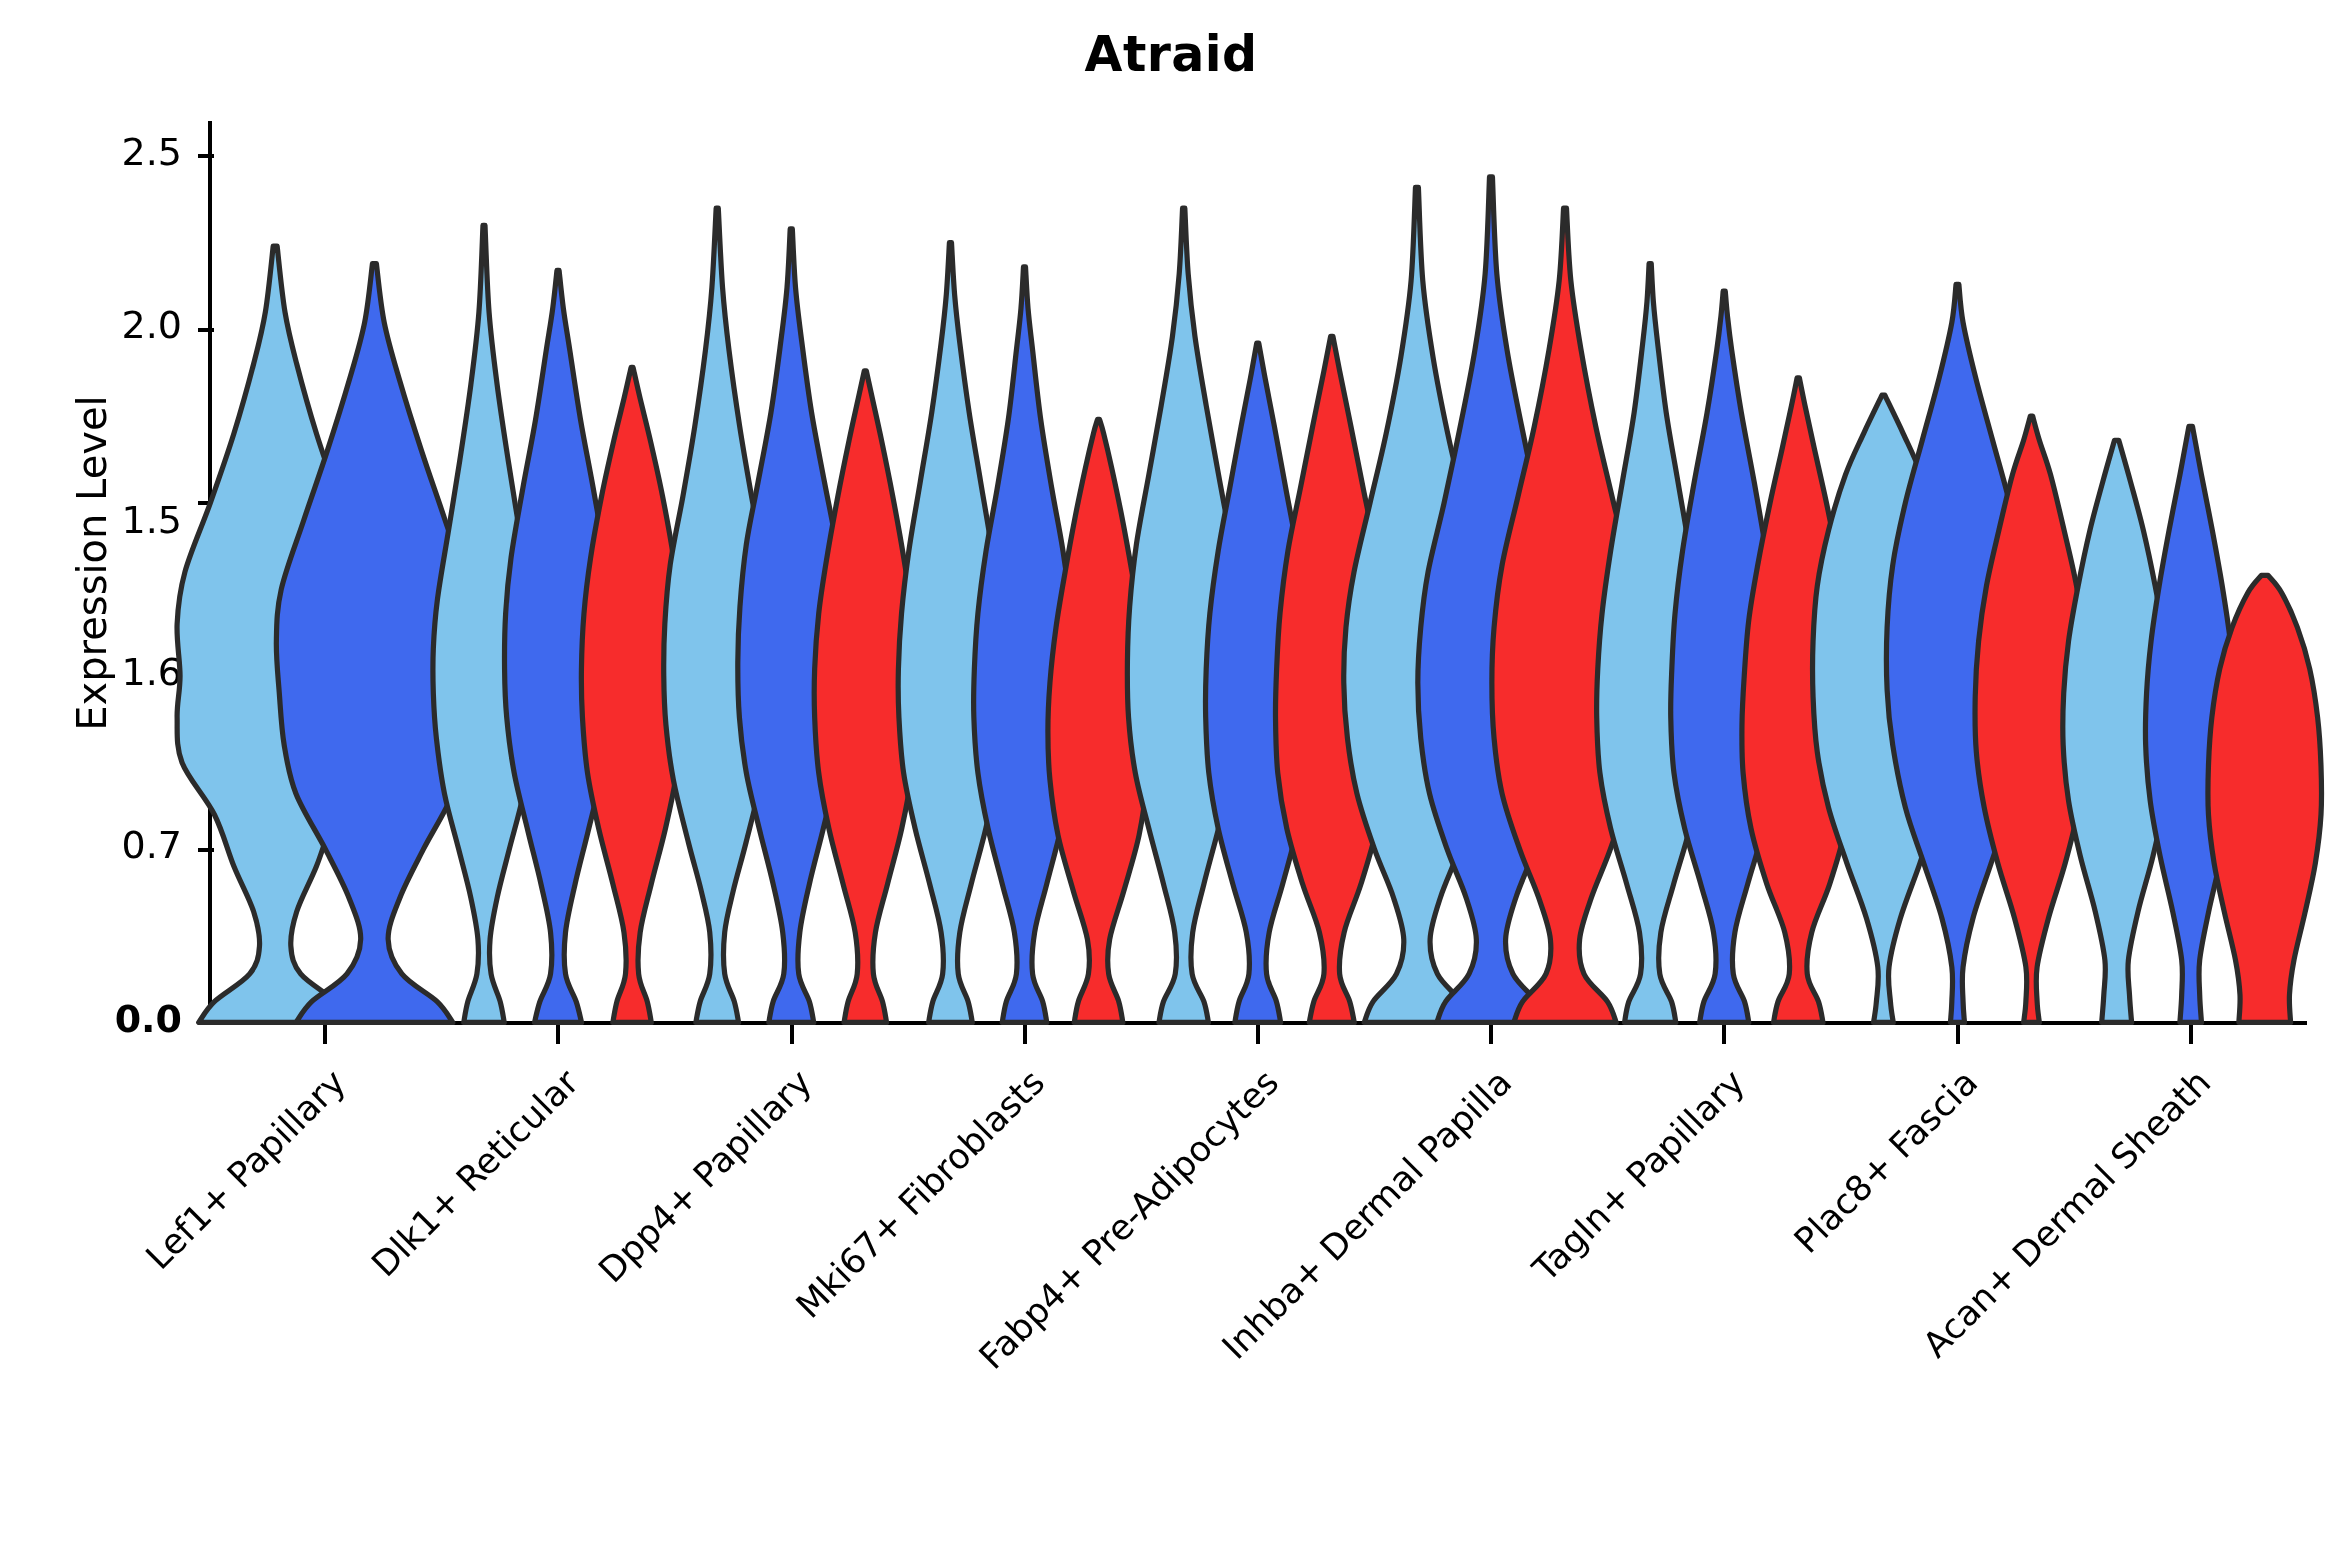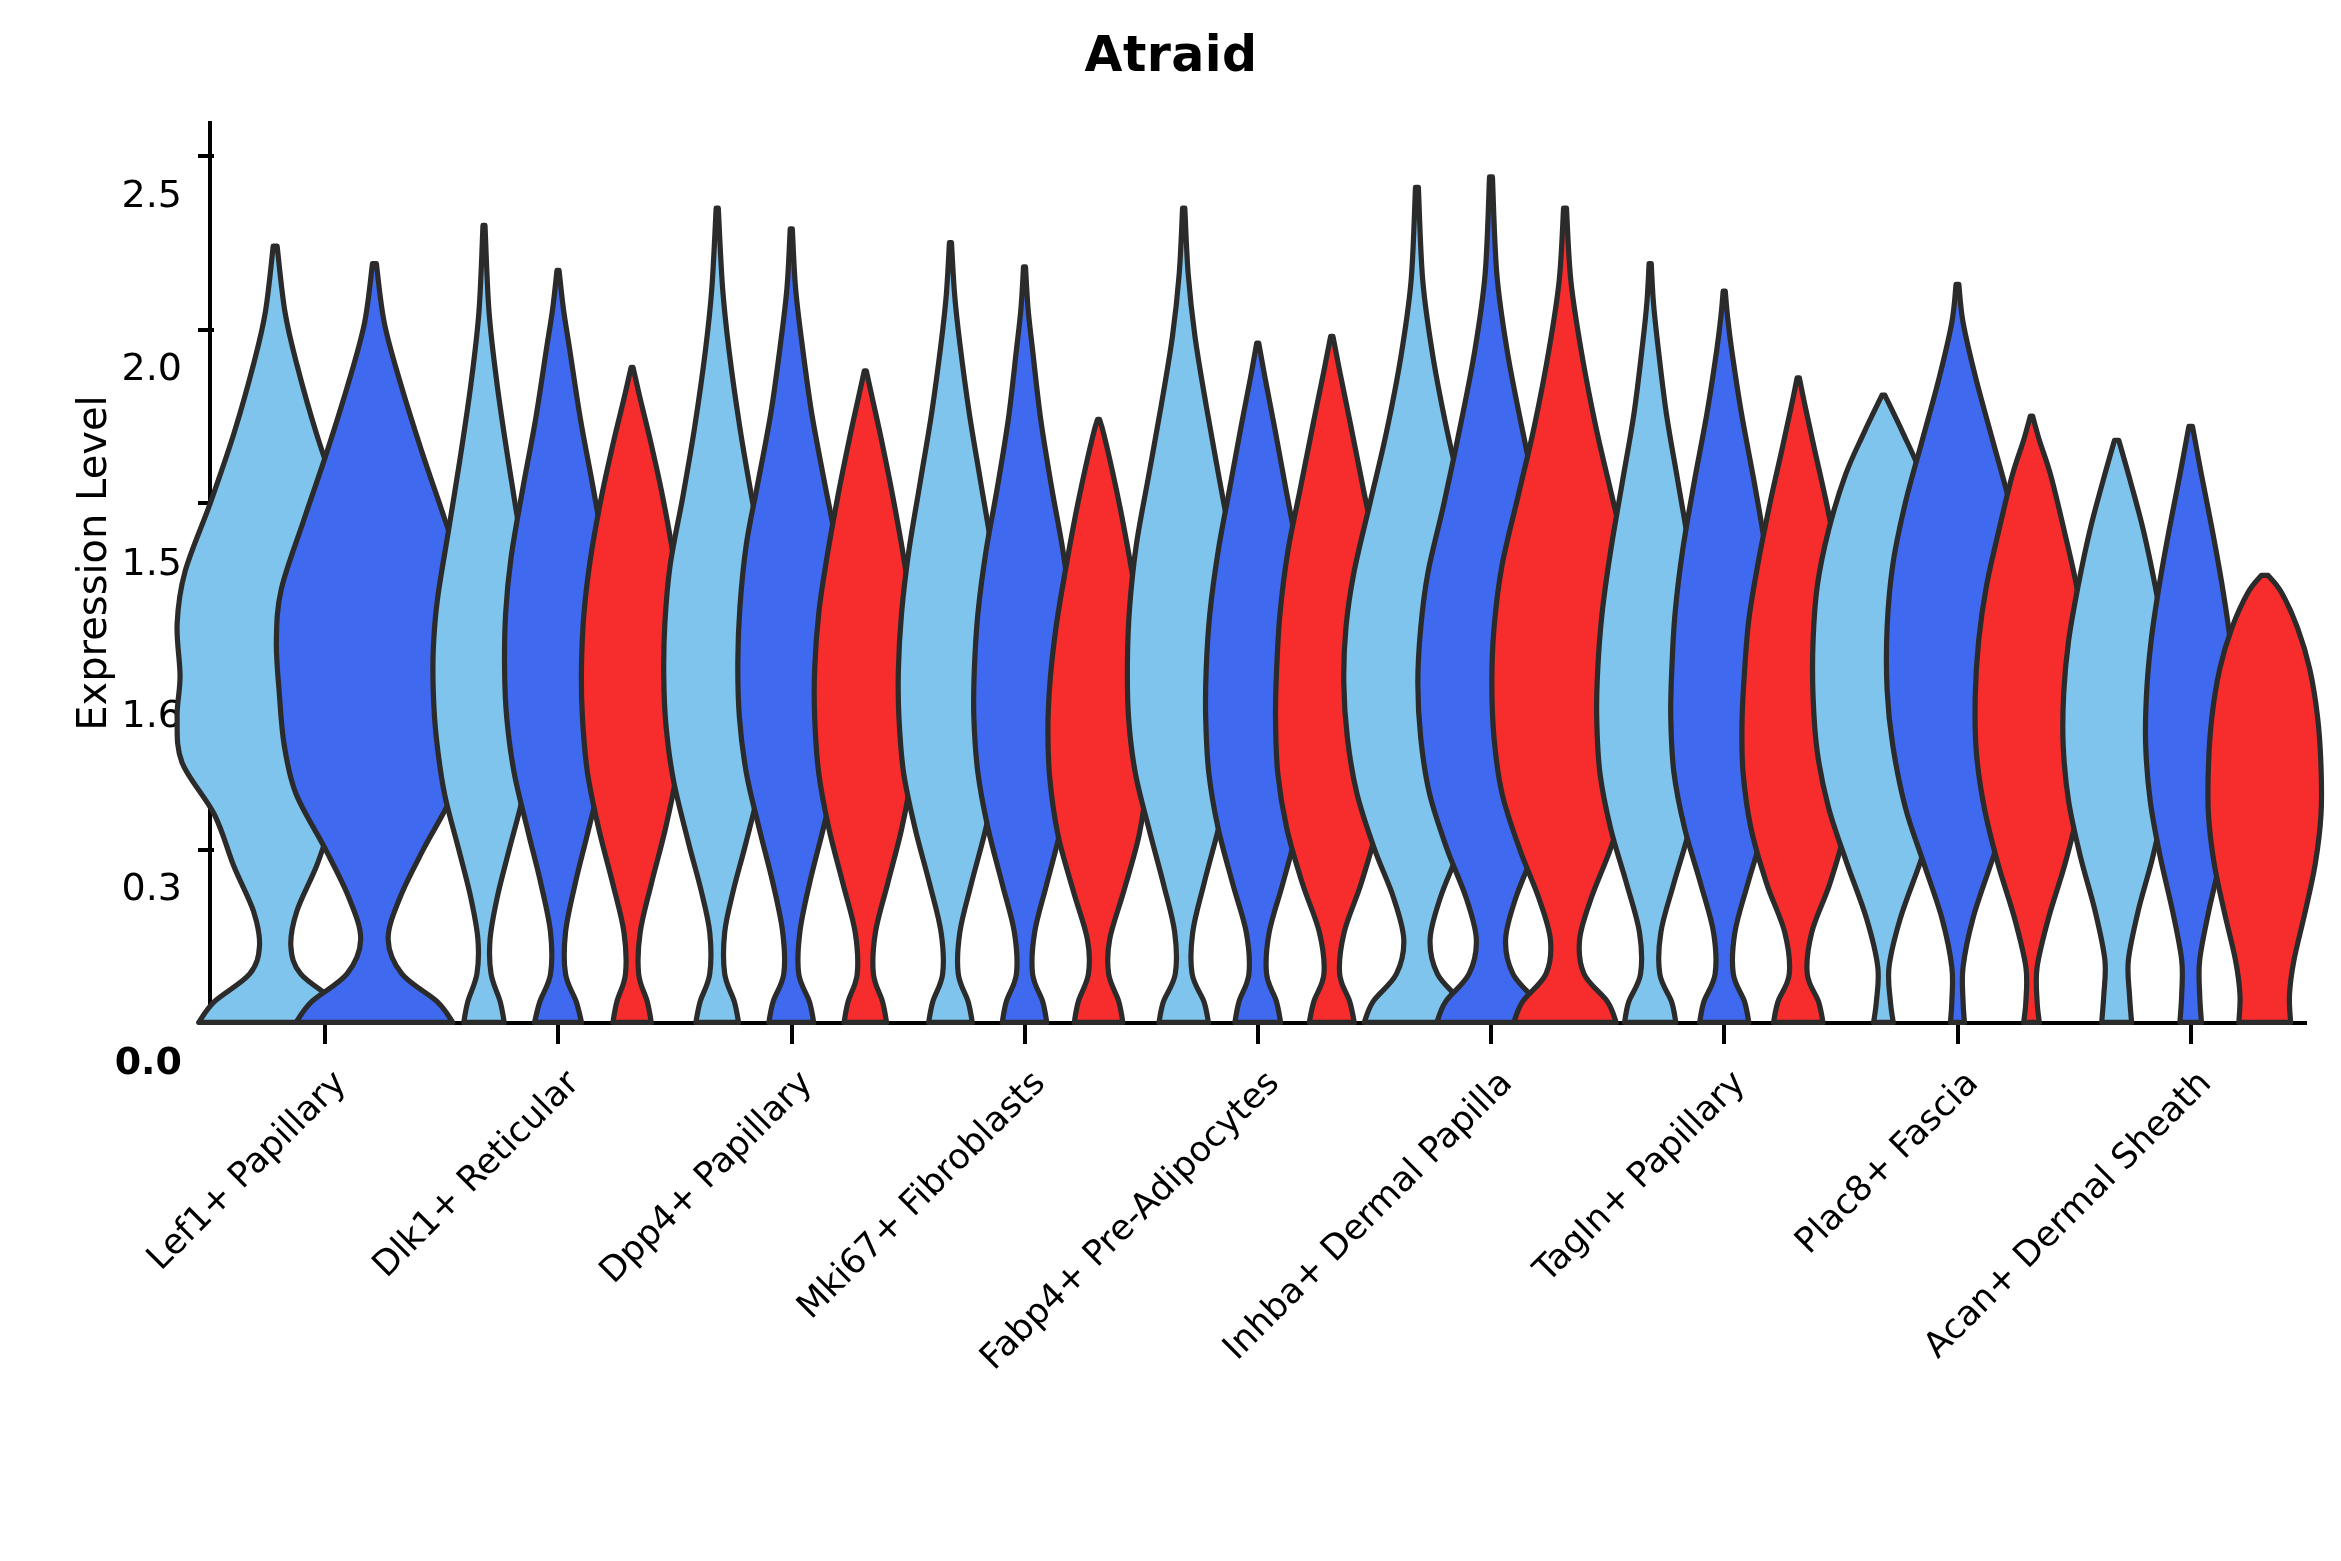--- a/index.html
+++ b/index.html
@@ -38,21 +38,20 @@
   #xspine{
     position:absolute;left:208px;top:1021px;
     width:2099px;height:4.3px;background:#000;
   }
 
   .ytick{position:absolute;left:198px;width:15.6px;height:3.5px;background:#000;}
   .ytlabel{
     position:absolute;right:2158px;
     font-size:38px;color:#000;text-align:right;
     white-space:nowrap;
-    margin-top:42px;
   }
 
   .xtick{position:absolute;top:1025px;width:3.5px;height:19px;background:#000;}
   .xtlabel{
     position:absolute;
     font-size:35px;color:#000;
     white-space:nowrap;
     transform-origin:right top;
     transform:rotate(-45deg);
     text-align:right;
@@ -73,21 +72,21 @@
 
   <div id="ylabel">Expression Level</div>
 
   <div id="yspine"></div>
   <div id="xspine"></div>
 
   <div id="yticks-layer">
       <div class="ytick" style="top: 1021px;"></div>
       <div class="ytlabel" style="left: 52px; width: 130px; top: 997px; font-weight: bold;">0.0</div>
       <div class="ytick" style="top: 848px;"></div>
-      <div class="ytlabel" style="left: 52px; width: 130px; top: 823px;">0.3</div>
+      <div class="ytlabel" style="left: 52px; width: 130px; top: 823px;">0.7</div>
       <div class="ytick" style="top: 674px;"></div>
       <div class="ytlabel" style="left: 52px; width: 130px; top: 650px;">1.6</div>
       <div class="ytick" style="top: 501px;"></div>
       <div class="ytlabel" style="left: 52px; width: 130px; top: 498px;">1.5</div>
       <div class="ytick" style="top: 328px;"></div>
       <div class="ytlabel" style="left: 52px; width: 130px; top: 303px; text-align: right;">2.0</div>
       <div class="ytick" style="top: 154px;"></div>
       <div class="ytlabel" style="left: 52px; width: 130px; top: 130px;">2.5</div>
     </div>
   <div id="xticks-layer">

